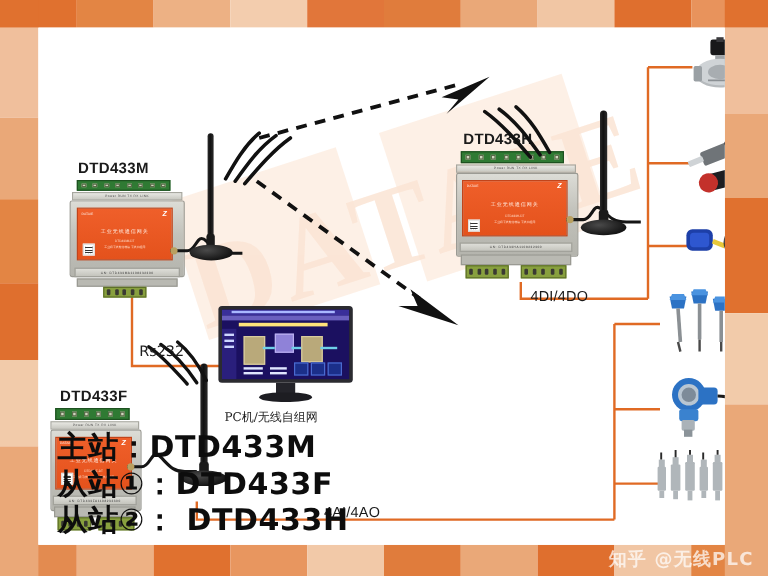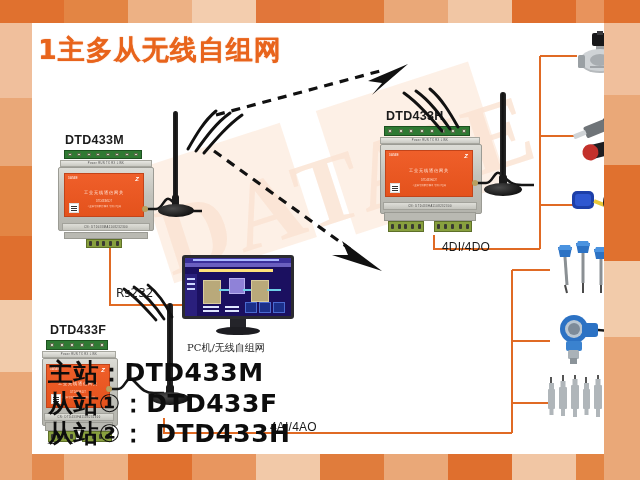--- a/index.html
+++ b/index.html
@@ -576,16 +576,16 @@
 
     <div class="legend" style="left:18px;top:118px;top:-9999px;"></div>
   </div>
 
   <div class="legend" style="left:48px;top:358px;z-index:14;">
     <div class="legend-line">主站：DTD433M</div>
     <div class="legend-line">从站①：DTD433F</div>
     <div class="legend-line">从站②： DTD433H</div>
   </div>
 
-  <div class="title" style="left:38px;top:32px;">1主多从无线自组网</div>
-
+
+  <div class="zh-mark">知乎 @无线PLC</div>
 
 </div>
 
 </body></html>

